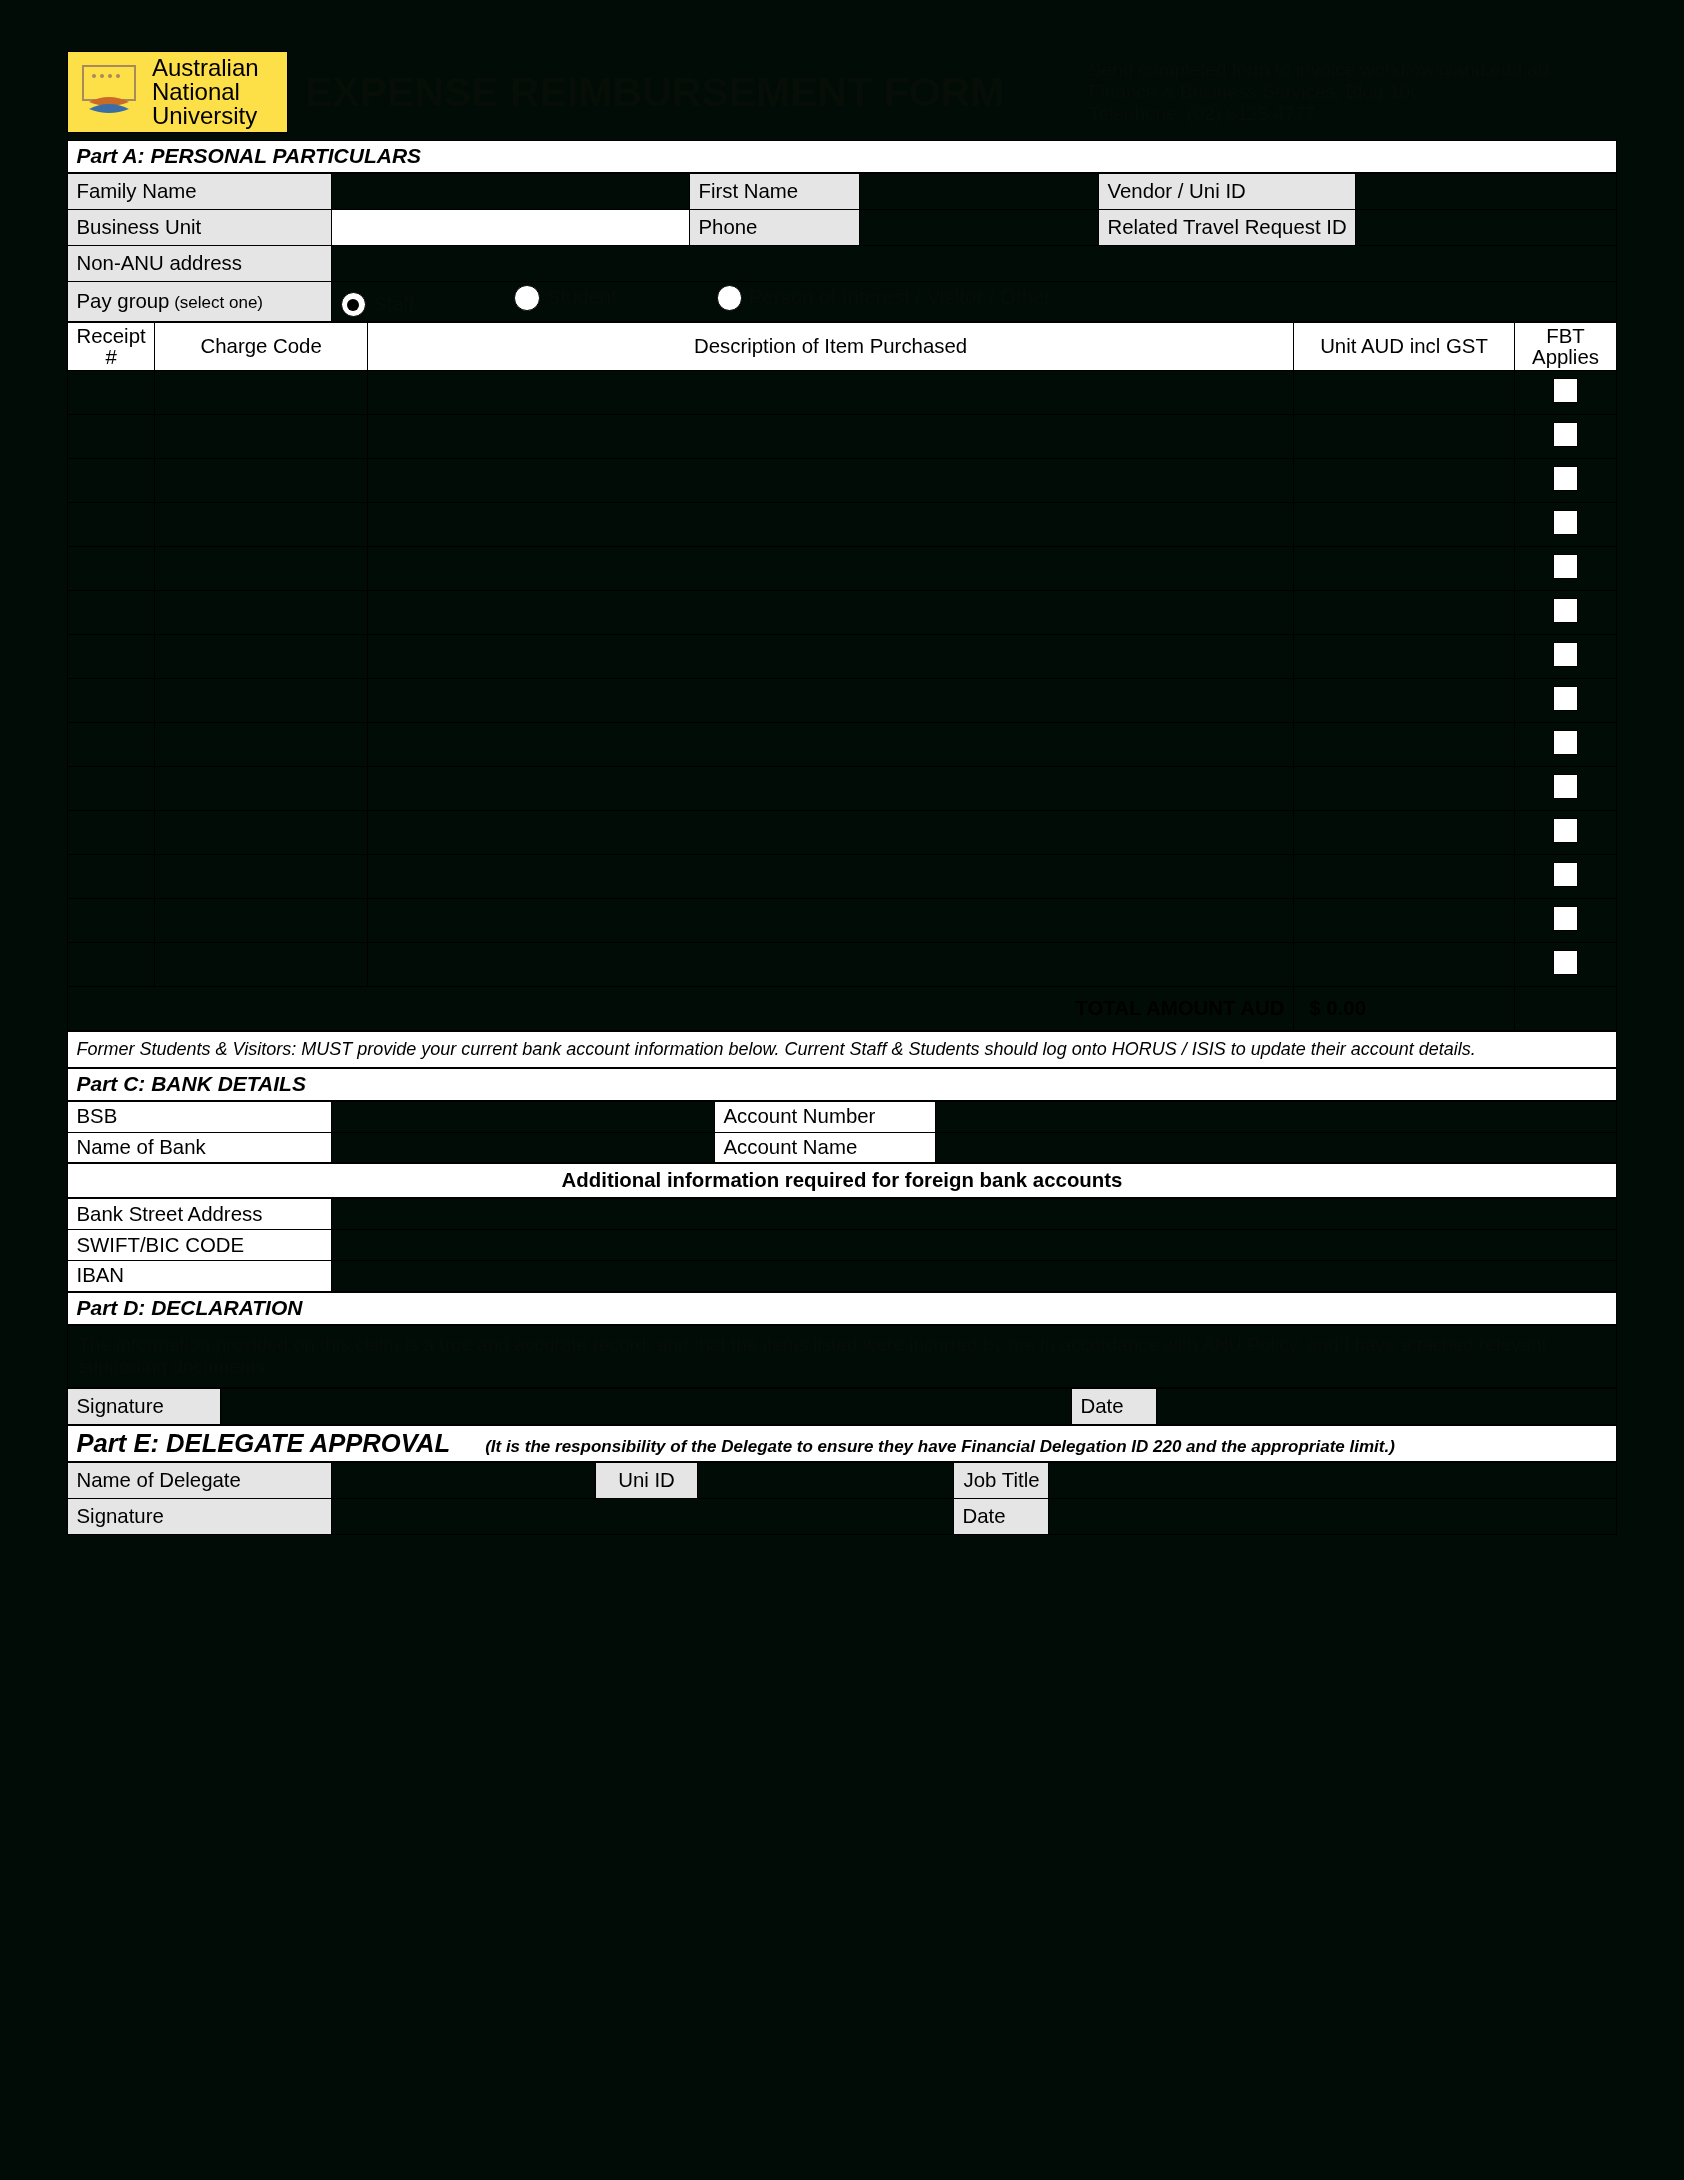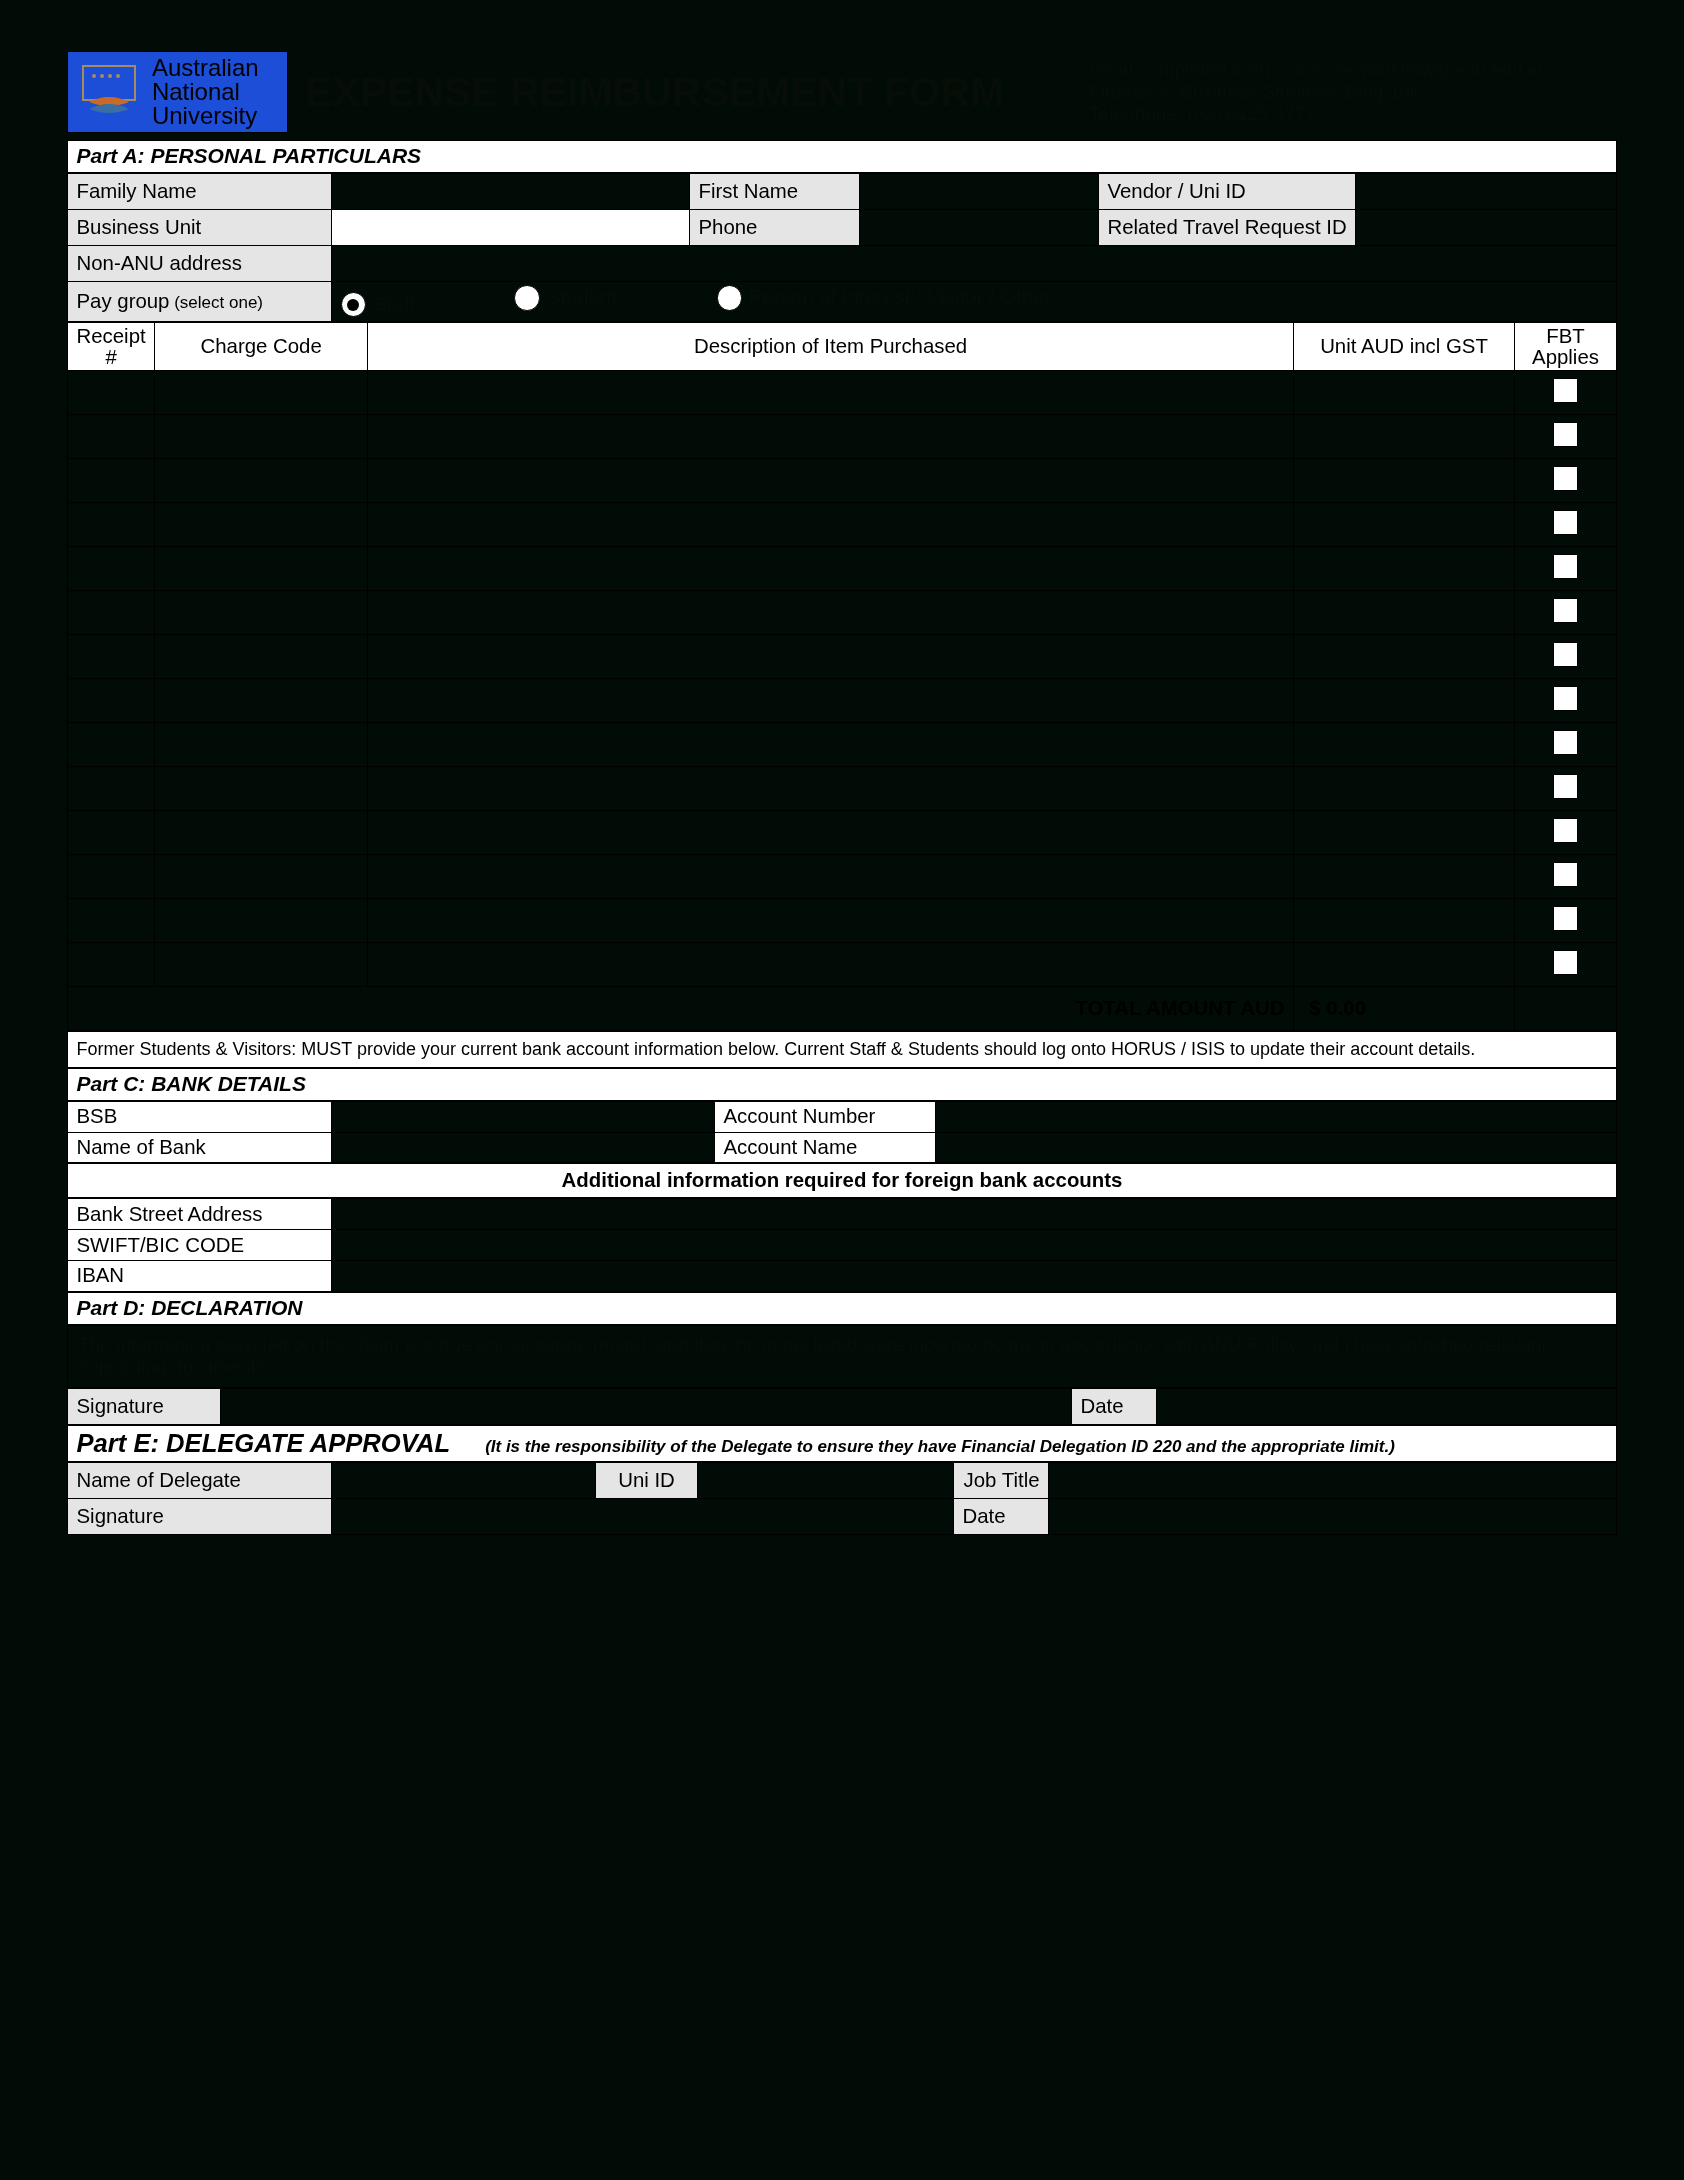--- a/index.html
+++ b/index.html
@@ -14,21 +14,21 @@
     width: 1550px;
     background: #020c06;
   }
   .header-row {
     display: flex;
     align-items: center;
     gap: 17px;
     margin-bottom: 6.8px;
   }
   .logo {
-    background: #1d4ed8;
+    background: #fde047;
     border: 0.9px solid #000;
     width: 221px;
     height: 82px;
     display: flex;
     align-items: center;
     padding: 5.1px;
     gap: 6.8px;
   }
   .logo-crest {
     width: 72px;
@@ -116,20 +116,21 @@
   .fbt-cell { text-align: center; background: #020c06; }
   .chk {
     width: 25.6px; height: 25.6px;
     background: #fff;
     border: 0.9px solid #000;
     display: inline-block;
   }
   .total-row td { background: #020c06; color: #070e08; font-weight: bold; font-size: 22px; text-align: right; padding-right: 17px; height: 44px; }
   .note-row {
     background: #fff;
+    font-style: italic;
     font-size: 18px;
     padding: 6.8px 8.5px;
     border: 0.9px solid #000;
     color: #000;
   }
   .subhead {
     background: #fff;
     text-align: center;
     font-weight: bold;
     font-size: 20.4px;

